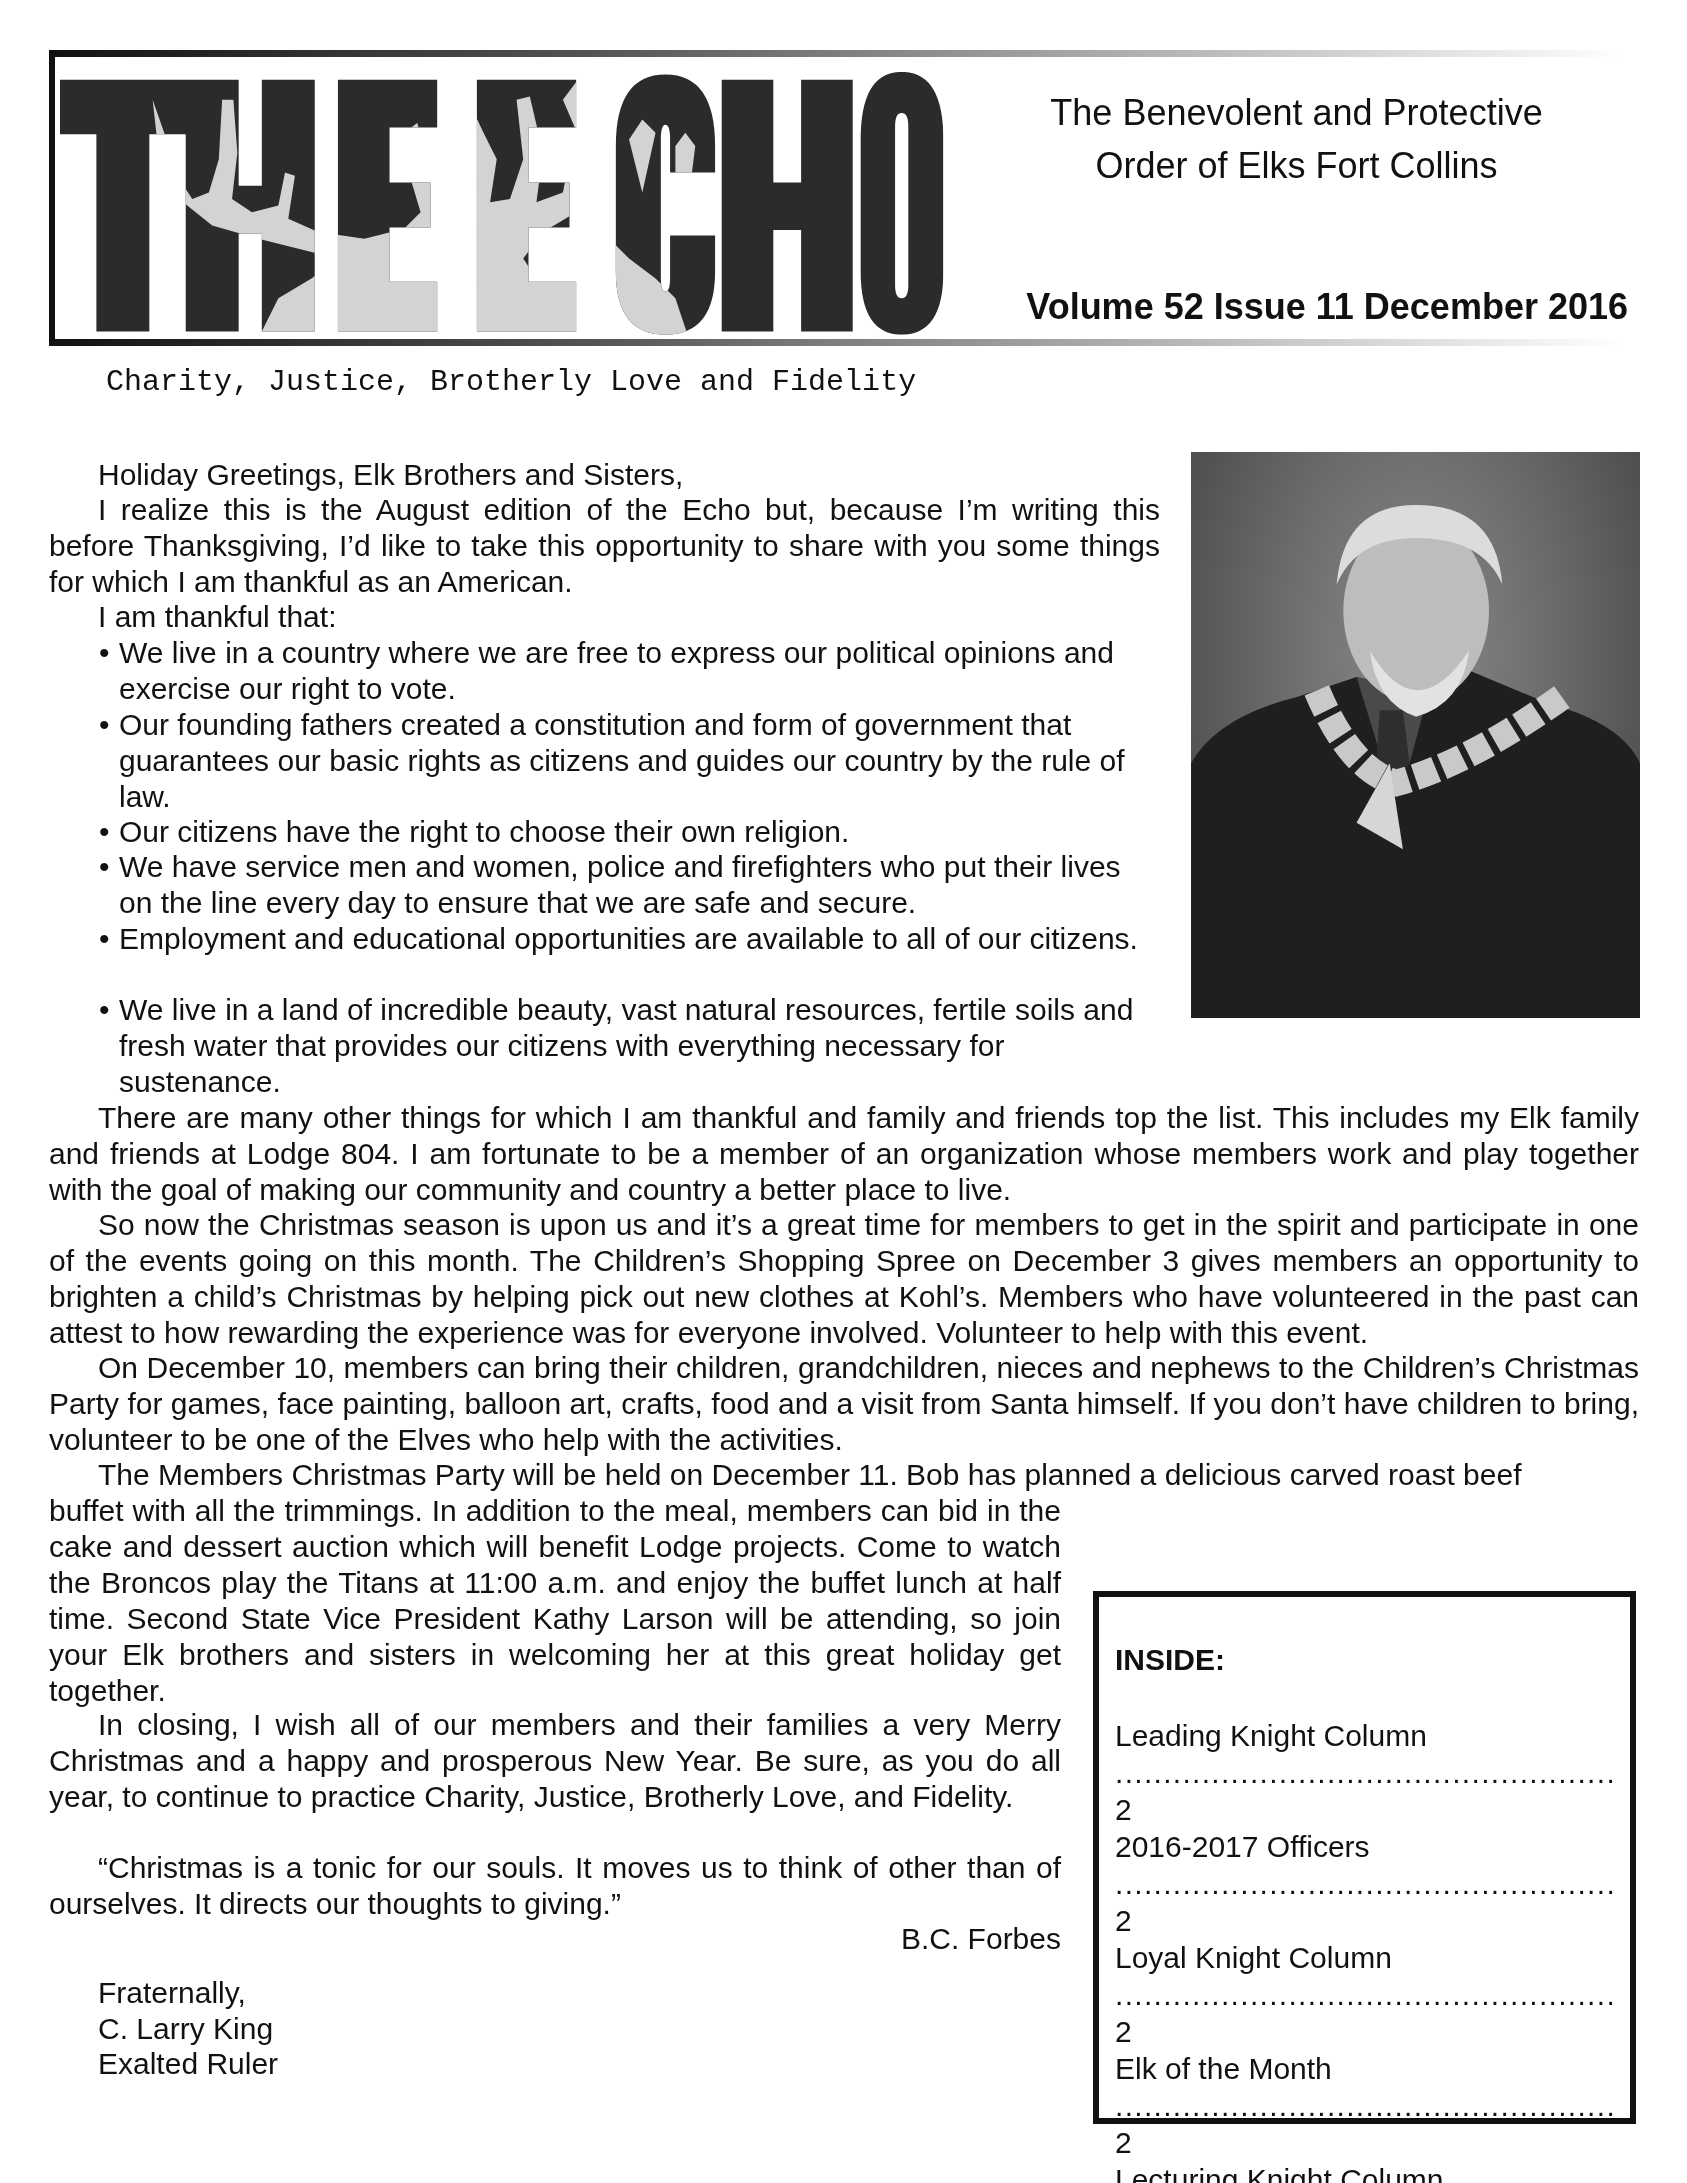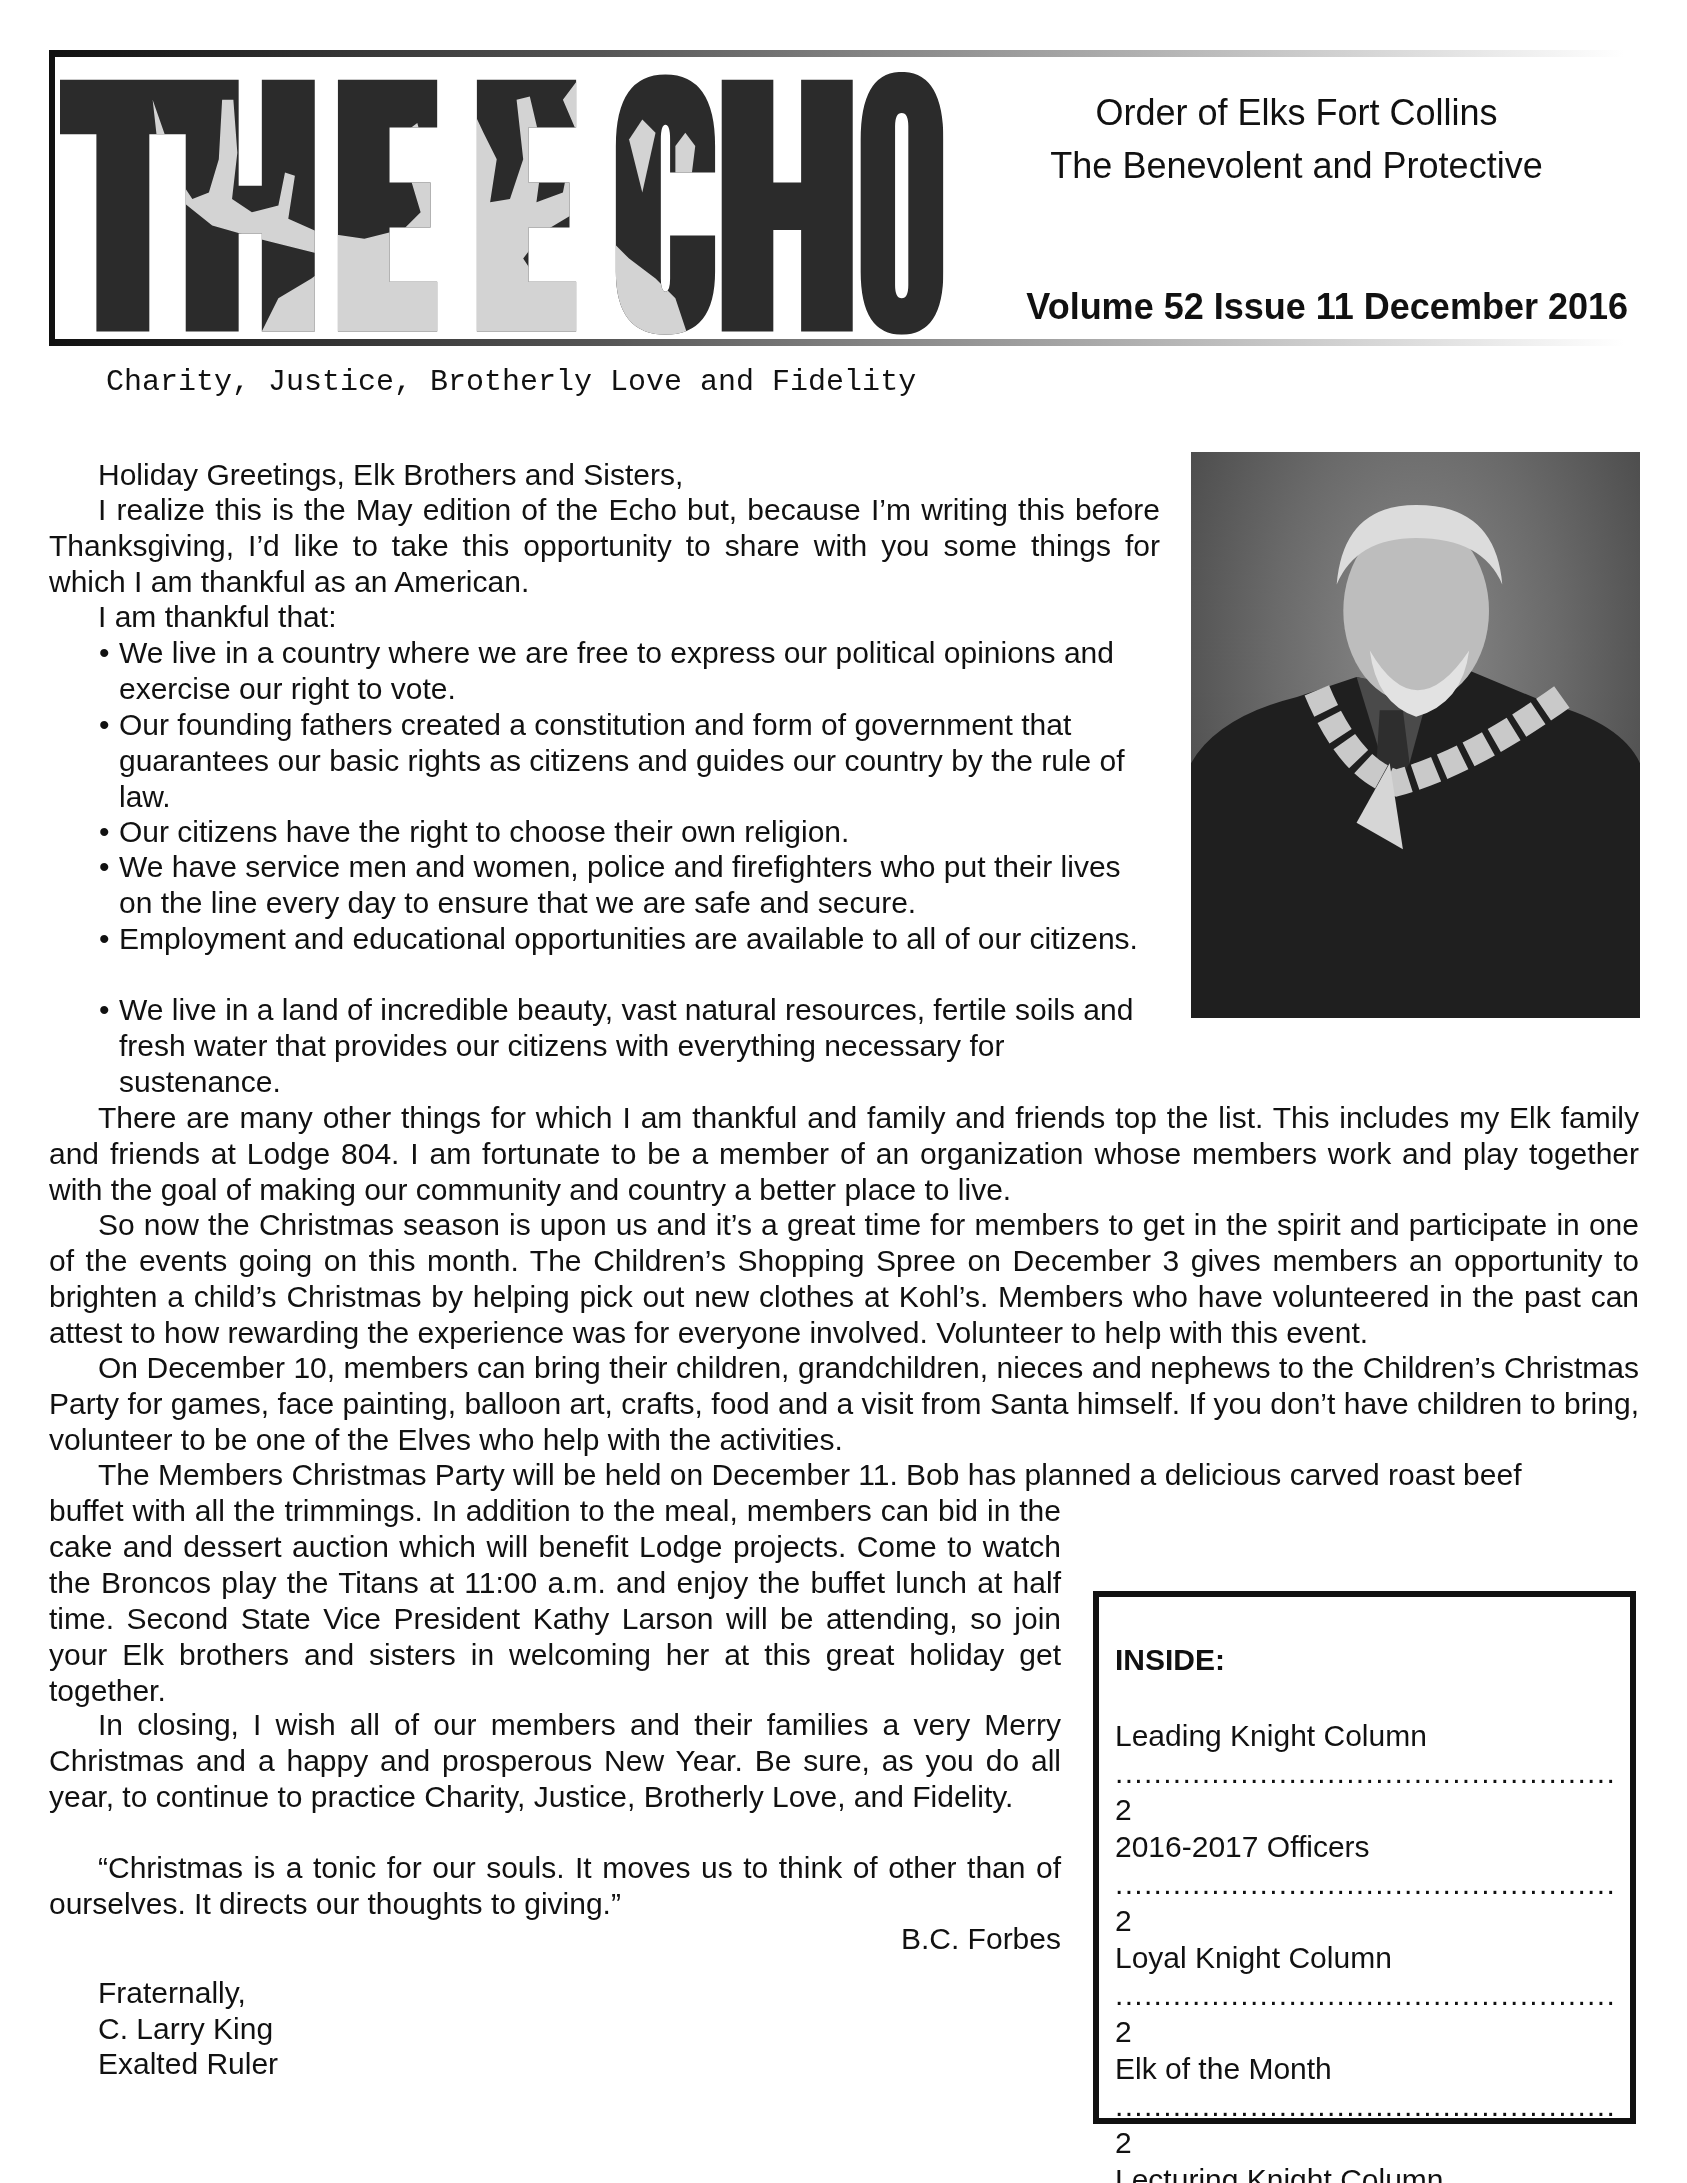--- a/index.html
+++ b/index.html
@@ -88,22 +88,22 @@
         <path d="M140 60 L175 160 L190 195 L200 210 L225 200 L240 150 L245 60 L262 60 L268 140 L260 210 L290 230 L330 220 L340 170 L355 175 L345 240 L390 260 L460 270 L520 255 L545 230 L530 180 L520 110 L540 95 L560 170 L580 180 L600 120 L575 30 L600 25 L640 110 L660 150 L650 215 L680 210 L700 150 L690 60 L710 55 L730 140 L720 215 L760 200 L770 150 L790 155 L780 230 L730 260 L700 300 L720 330 L750 300 L790 280 L820 260 L860 300 L900 330 L930 360 L950 420 L300 420 L330 360 L380 330 L420 300 L380 290 L300 270 L230 250 L180 210 L150 150 Z"></path>
         <path d="M760 60 L790 20 L830 10 L800 60 L790 130 Z"></path>
         <path d="M860 120 L880 90 L900 110 L880 200 Z"></path>
         <path d="M930 130 L945 110 L960 130 L950 210 L930 220 Z"></path>
       </g>
     </g>
   </svg>
 </div>
 
 <div class="abs org">
+  <div>The Benevolent and Protective</div>
   <div>Order of Elks Fort Collins</div>
-  <div>The Benevolent and Protective</div>
 </div>
 <div class="abs issue">Volume 52 Issue 11 December 2016</div>
 
 <div class="abs motto">Charity, Justice, Brotherly Love and Fidelity</div>
 
 <div class="abs photo">
   <svg viewBox="0 0 678 855" preserveAspectRatio="none">
 
     <path d="M0 855 L0 470 Q40 400 160 370 L250 340 L330 360 L420 330 L540 380 Q650 410 678 470 L678 855 Z" fill="#1f1f1f"></path>
 
@@ -116,21 +116,21 @@
 
     <path d="M270 300 Q340 420 420 300 Q410 380 340 400 Q280 380 270 300 Z" fill="#e2e2e2"></path>
 
     <path d="M190 360 Q240 480 310 500 Q420 470 560 370" stroke="#c9c9c9" stroke-width="40" fill="none" stroke-dasharray="34 10"></path>
 
     <path d="M250 560 L300 470 L320 600 Z" fill="#d6d6d6"></path>
   </svg>
 </div>
 
 <div class="para txt indent" style="left:49px;top:457px;width:1111px;">Holiday Greetings, Elk Brothers and Sisters,</div>
-<div class="para txt indent" style="left:49px;top:492px;width:1111px;">I realize this is the May edition of the Echo but, because I’m writing this before Thanksgiving, I’d like to take this opportunity to share with you some things for which I am thankful as an American.</div>
+<div class="para txt indent" style="left:49px;top:492px;width:1111px;">I realize this is the August edition of the Echo but, because I’m writing this before Thanksgiving, I’d like to take this opportunity to share with you some things for which I am thankful as an American.</div>
 <div class="para txt indent" style="left:49px;top:599px;width:1111px;">I am thankful that:</div>
 
 <div class="bl txt" style="top:635px;">
   <span class="dot">•</span>
   <span class="bt">We live in a country where we are free to express our political opinions and exercise our right to vote.</span>
 </div>
 <div class="bl txt" style="top:707px;">
   <span class="dot">•</span>
   <span class="bt">Our founding fathers created a constitution and form of government that guarantees our basic rights as citizens and guides our country by the rule of law.</span>
 </div>

